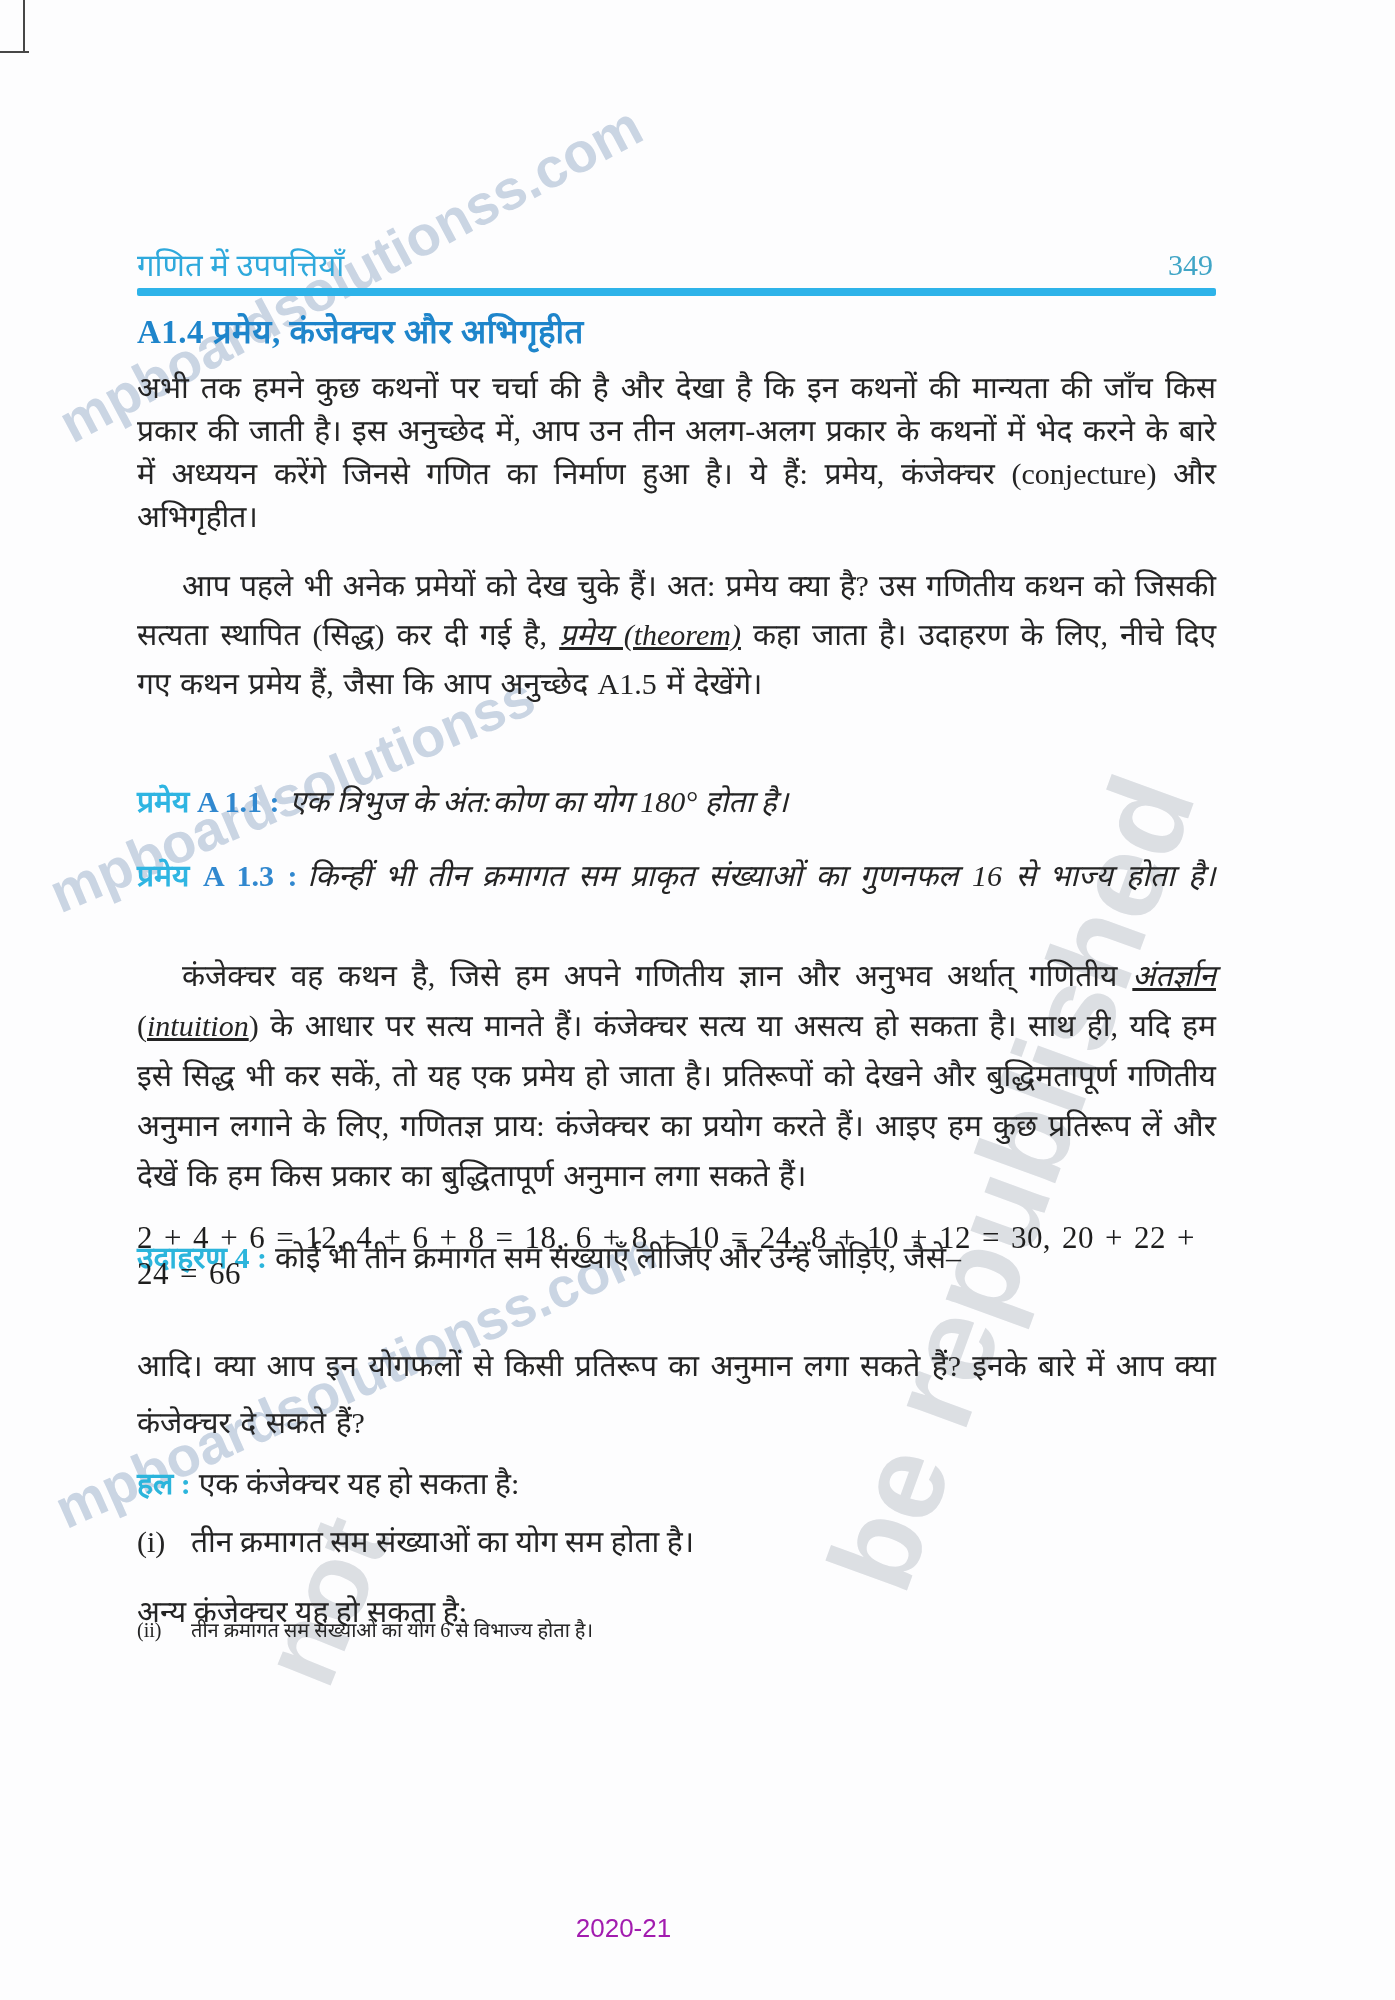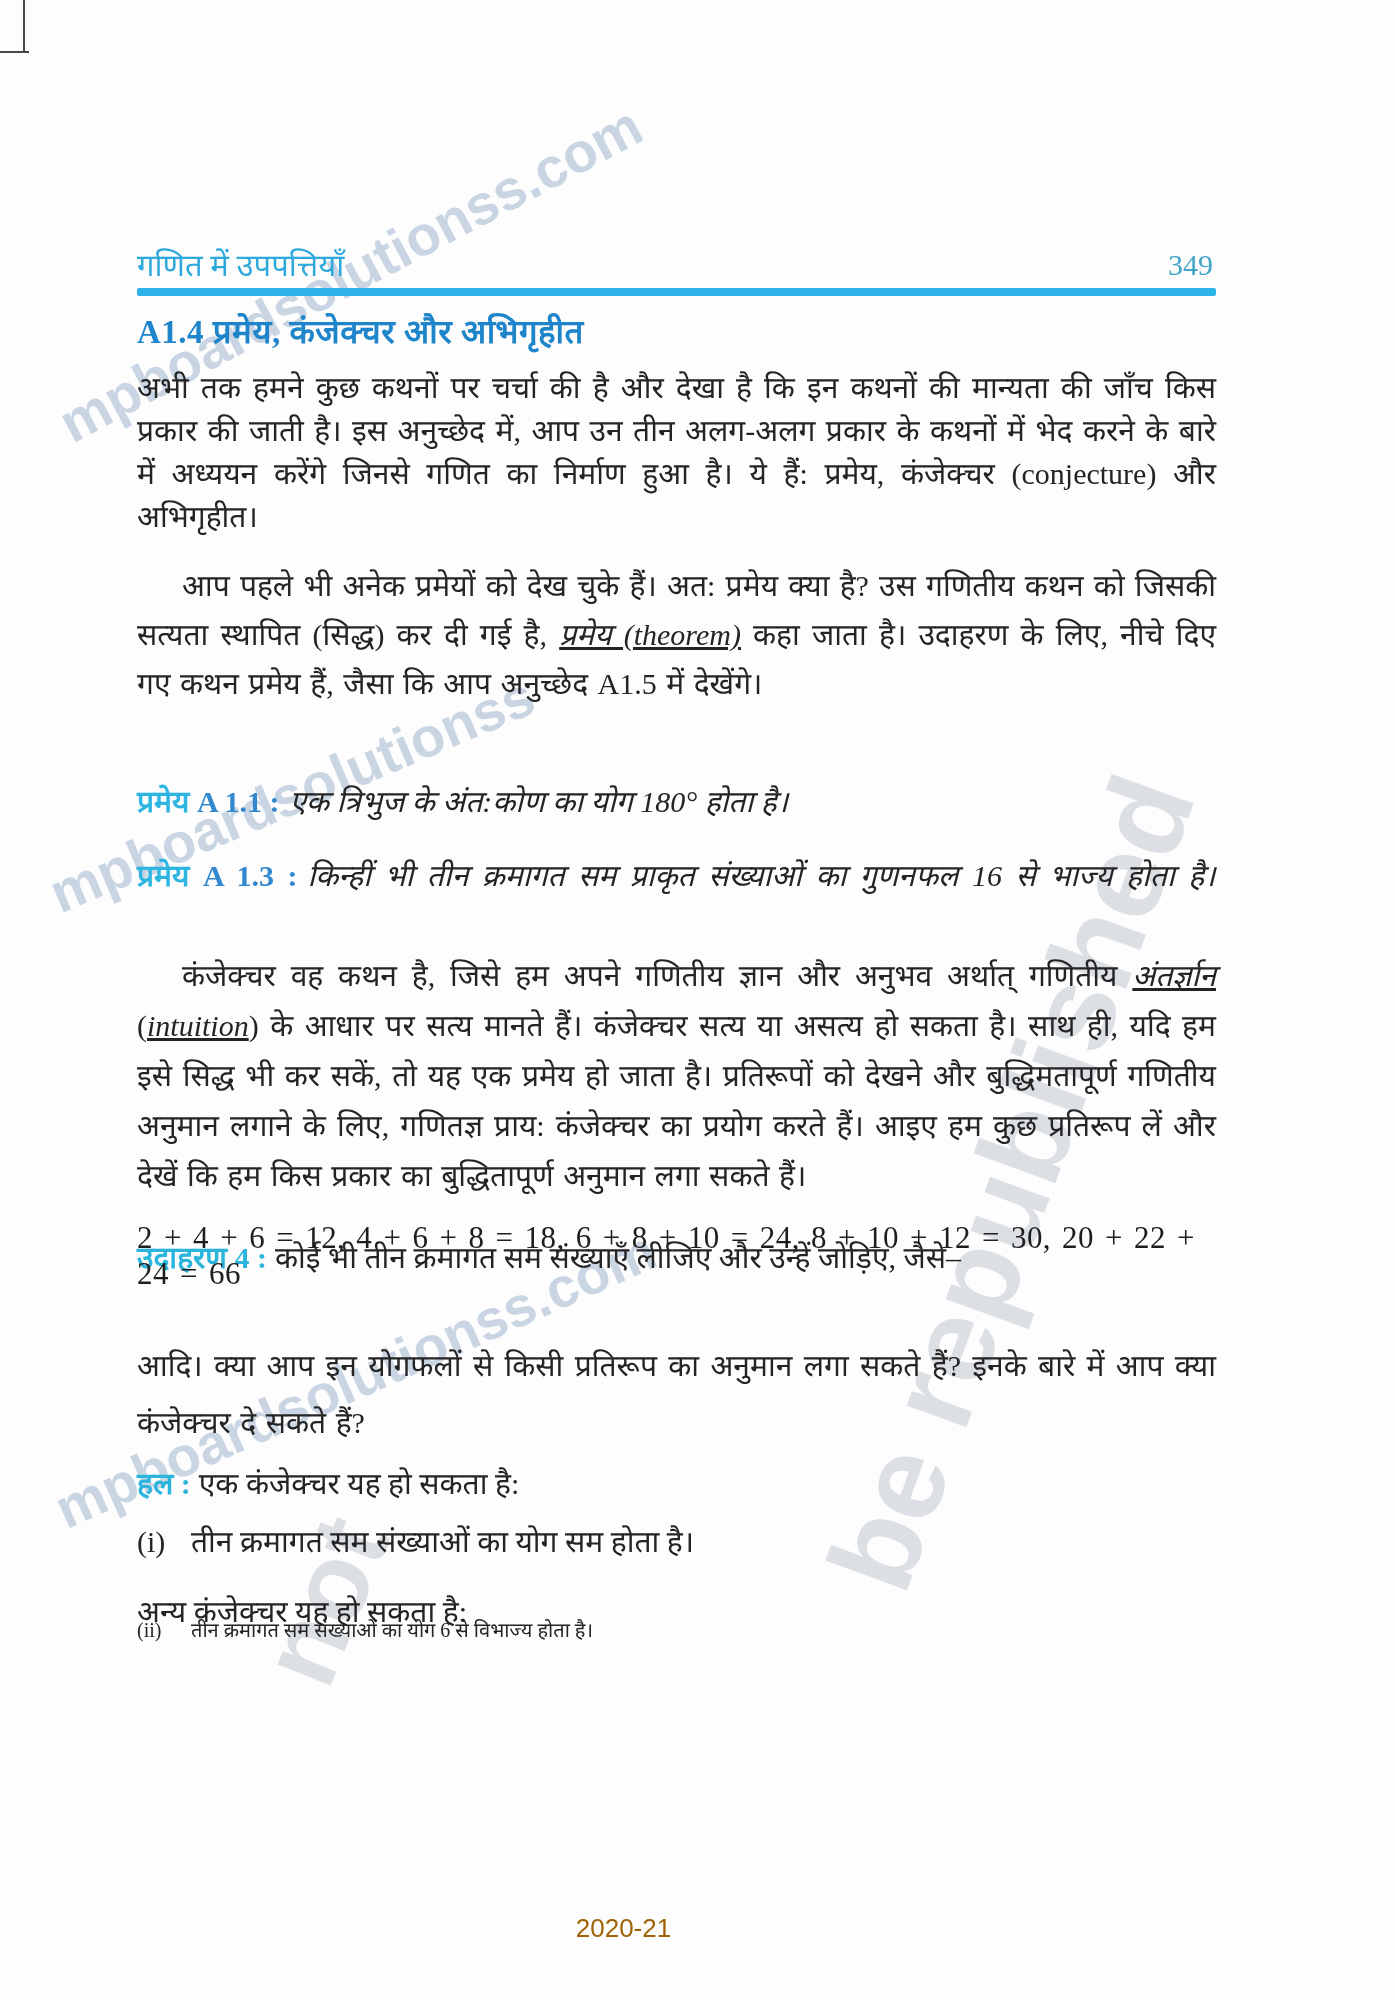--- a/index.html
+++ b/index.html
@@ -55,21 +55,21 @@
   .cy-label{color:#2cb5dc;font-weight:bold;padding-right:8px;}
   .equation{top:1220px;font-size:31px;letter-spacing:.4px;word-spacing:3px;color:#1e1e1e;}
   .question{top:1337px;font-size:30px;line-height:57px;}
   .sol-line{top:1462px;font-size:30px;}
   .item-i{top:1520px;font-size:30px;}
   .other-line{top:1590px;font-size:30px;}
   .item-ii{top:1596px;font-size:20px;margin-top:20px;}
   .marker{display:inline-block;width:54px;}
   .footer{left:0;width:1247px;top:1913px;text-align:center;
           font-family:"Liberation Sans","DejaVu Sans",sans-serif;
-          font-size:26px;color:#a16207;}
+          font-size:26px;color:#a21caf;}
 </style>
 </head>
 <body>
 
 <div id="page">
 
   <div class="wm wm-blue wm1">mpboardsolutionss.com</div>
   <div class="wm wm-blue wm2">mpboardsolutionss</div>
   <div class="wm wm-blue wm3">mpboardsolutionss.com</div>
   <div class="wm wm-gray wm4">be republished</div>

